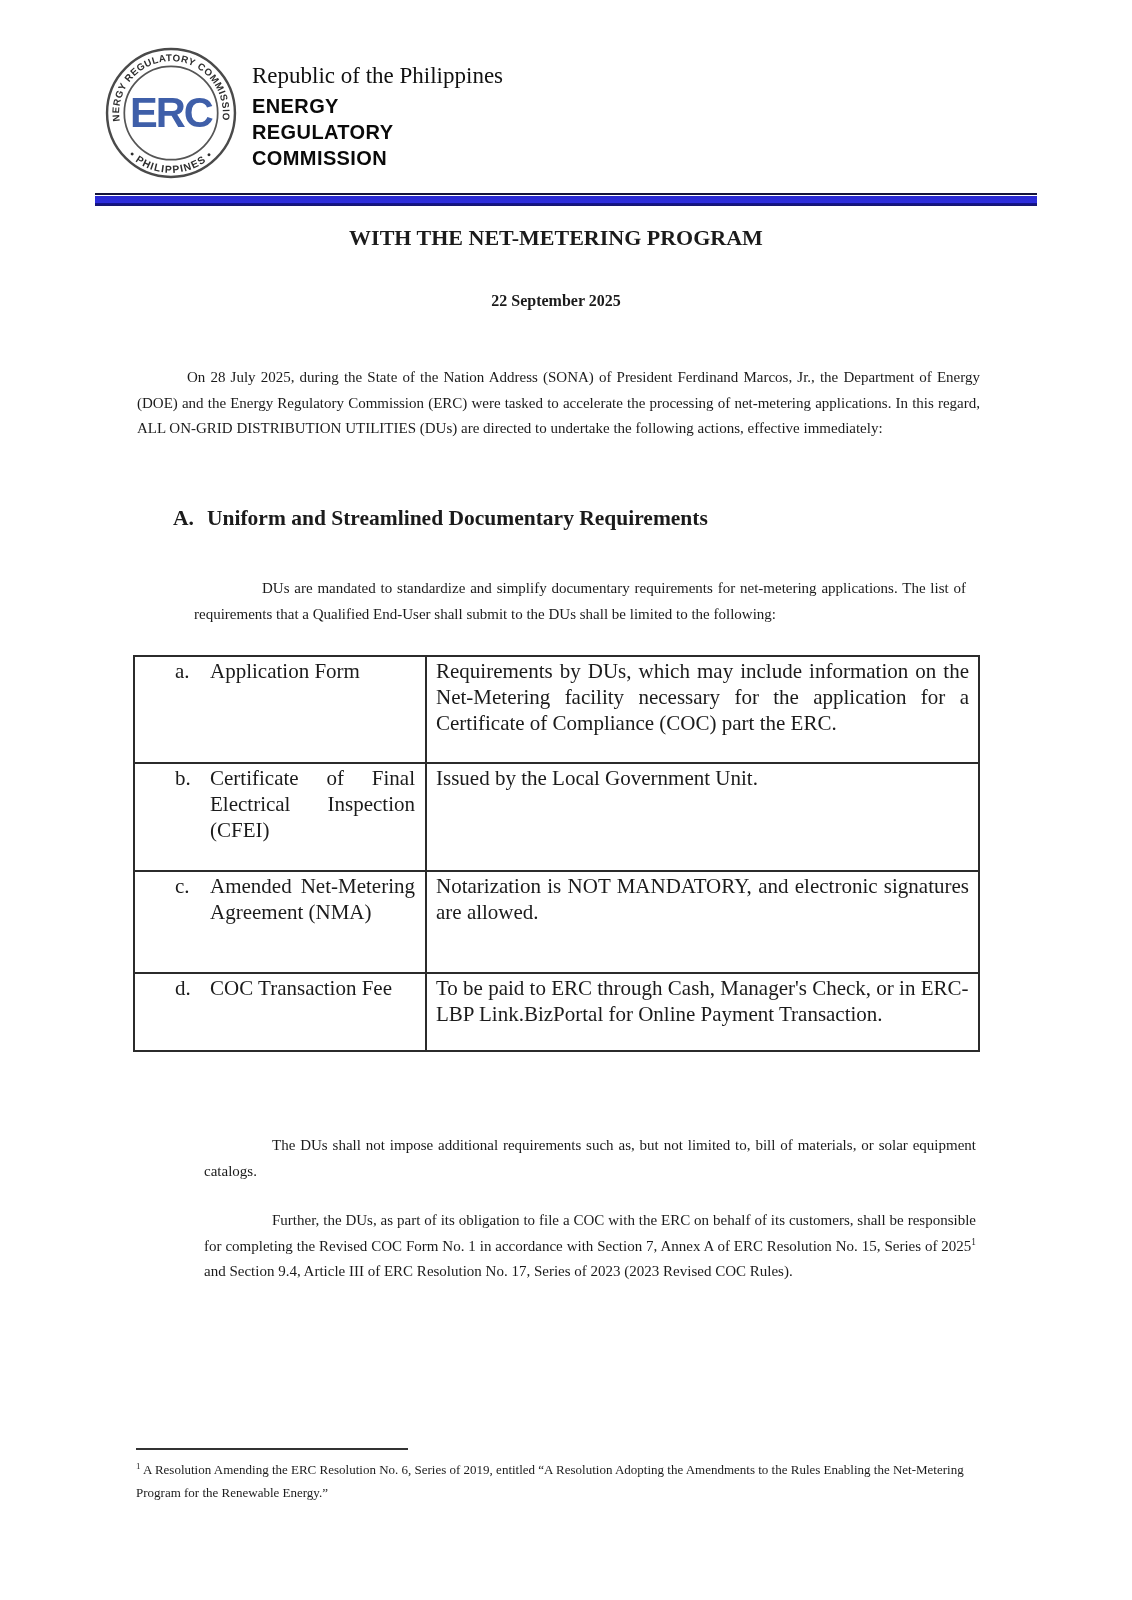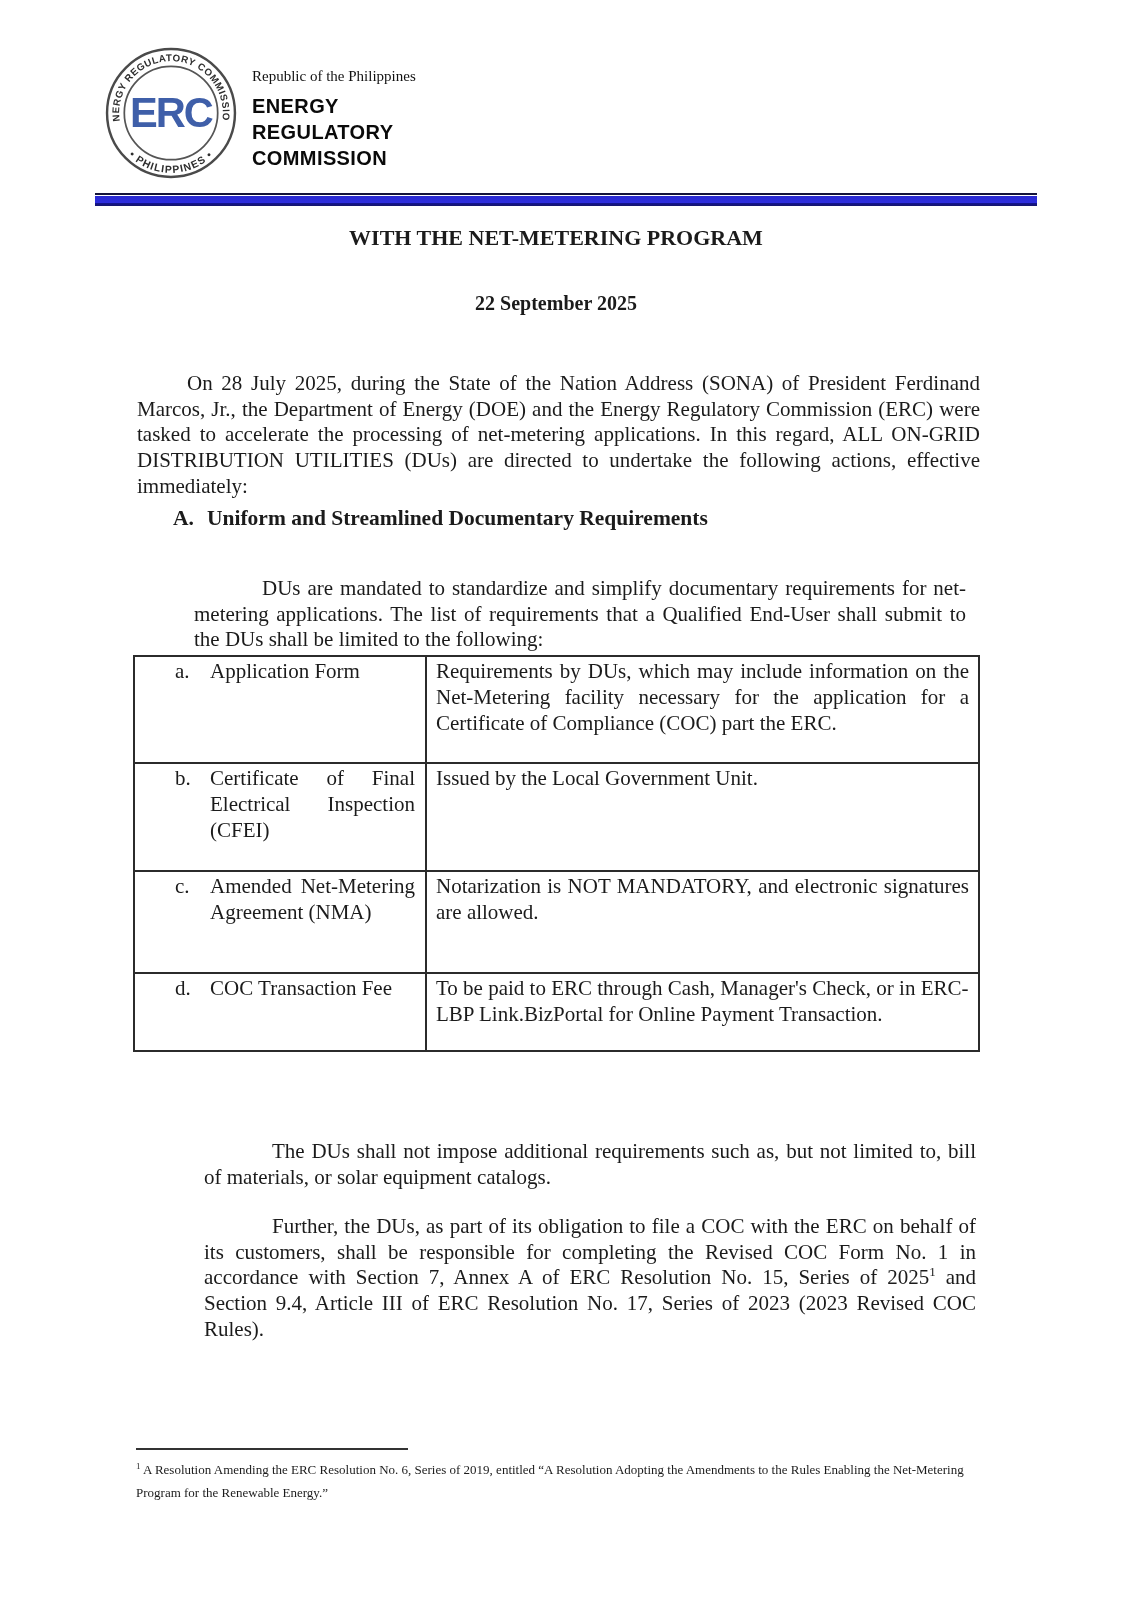--- a/index.html
+++ b/index.html
@@ -11,21 +11,21 @@
     margin: 0 auto;
     background: #ffffff;
     overflow: hidden;
     font-family: "Liberation Serif", "DejaVu Serif", serif;
     color: #1b1b1b;
   }
 
   
   .seal { position: absolute; left: 104px; top: 46px; width: 134px; height: 134px; }
   .letterhead { position: absolute; left: 252px; top: 64px; }
-  .republic { margin: 0 0 5px 0; font-size: 15px; line-height: 24px; color: #111; }
+  .republic { margin: 0 0 5px 0; font-size: 23px; line-height: 24px; color: #111; }
   .agency div {
     font-family: "Liberation Sans", sans-serif;
     font-weight: bold;
     font-size: 20px;
     line-height: 26px;
     letter-spacing: 0.4px;
     color: #0a0a0a;
   }
   .top-rule {
     position: absolute; left: 95px; top: 193px; width: 942px; height: 13px;
@@ -36,25 +36,25 @@
       #14148c 10.5px, #16166b 13px);
   }
 
   
   .title {
     position: absolute; left: 90px; top: 224px; width: 932px;
     text-align: center; font-weight: bold; font-size: 22px; line-height: 27px;
   }
   .doc-date {
     position: absolute; left: 90px; top: 292px; width: 932px;
-    text-align: center; font-weight: bold; font-size: 20px;
-  }
-
-  
-  .para { position: absolute; font-size: 21px; line-height: 25.7px; text-align: justify; }
+    text-align: center; font-weight: bold; font-size: 16px;
+  }
+
+  
+  .para { position: absolute; font-size: 15px; line-height: 25.7px; text-align: justify; }
   .intro { left: 137px; top: 350px; width: 843px; text-indent: 50px; }
 
   .section-heading {
     position: absolute; left: 173px; top: 505px; width: 810px;
     display: flex; font-weight: bold; font-size: 21.5px; line-height: 26px;
   }
   .section-heading .label { width: 34px; flex-shrink: 0; }
 
   .section-lead { left: 194px; top: 556px; width: 772px; text-indent: 68px; margin-top: 20px; }
   .para-after-1 { left: 204px; top: 1118px; width: 772px; text-indent: 68px; }

